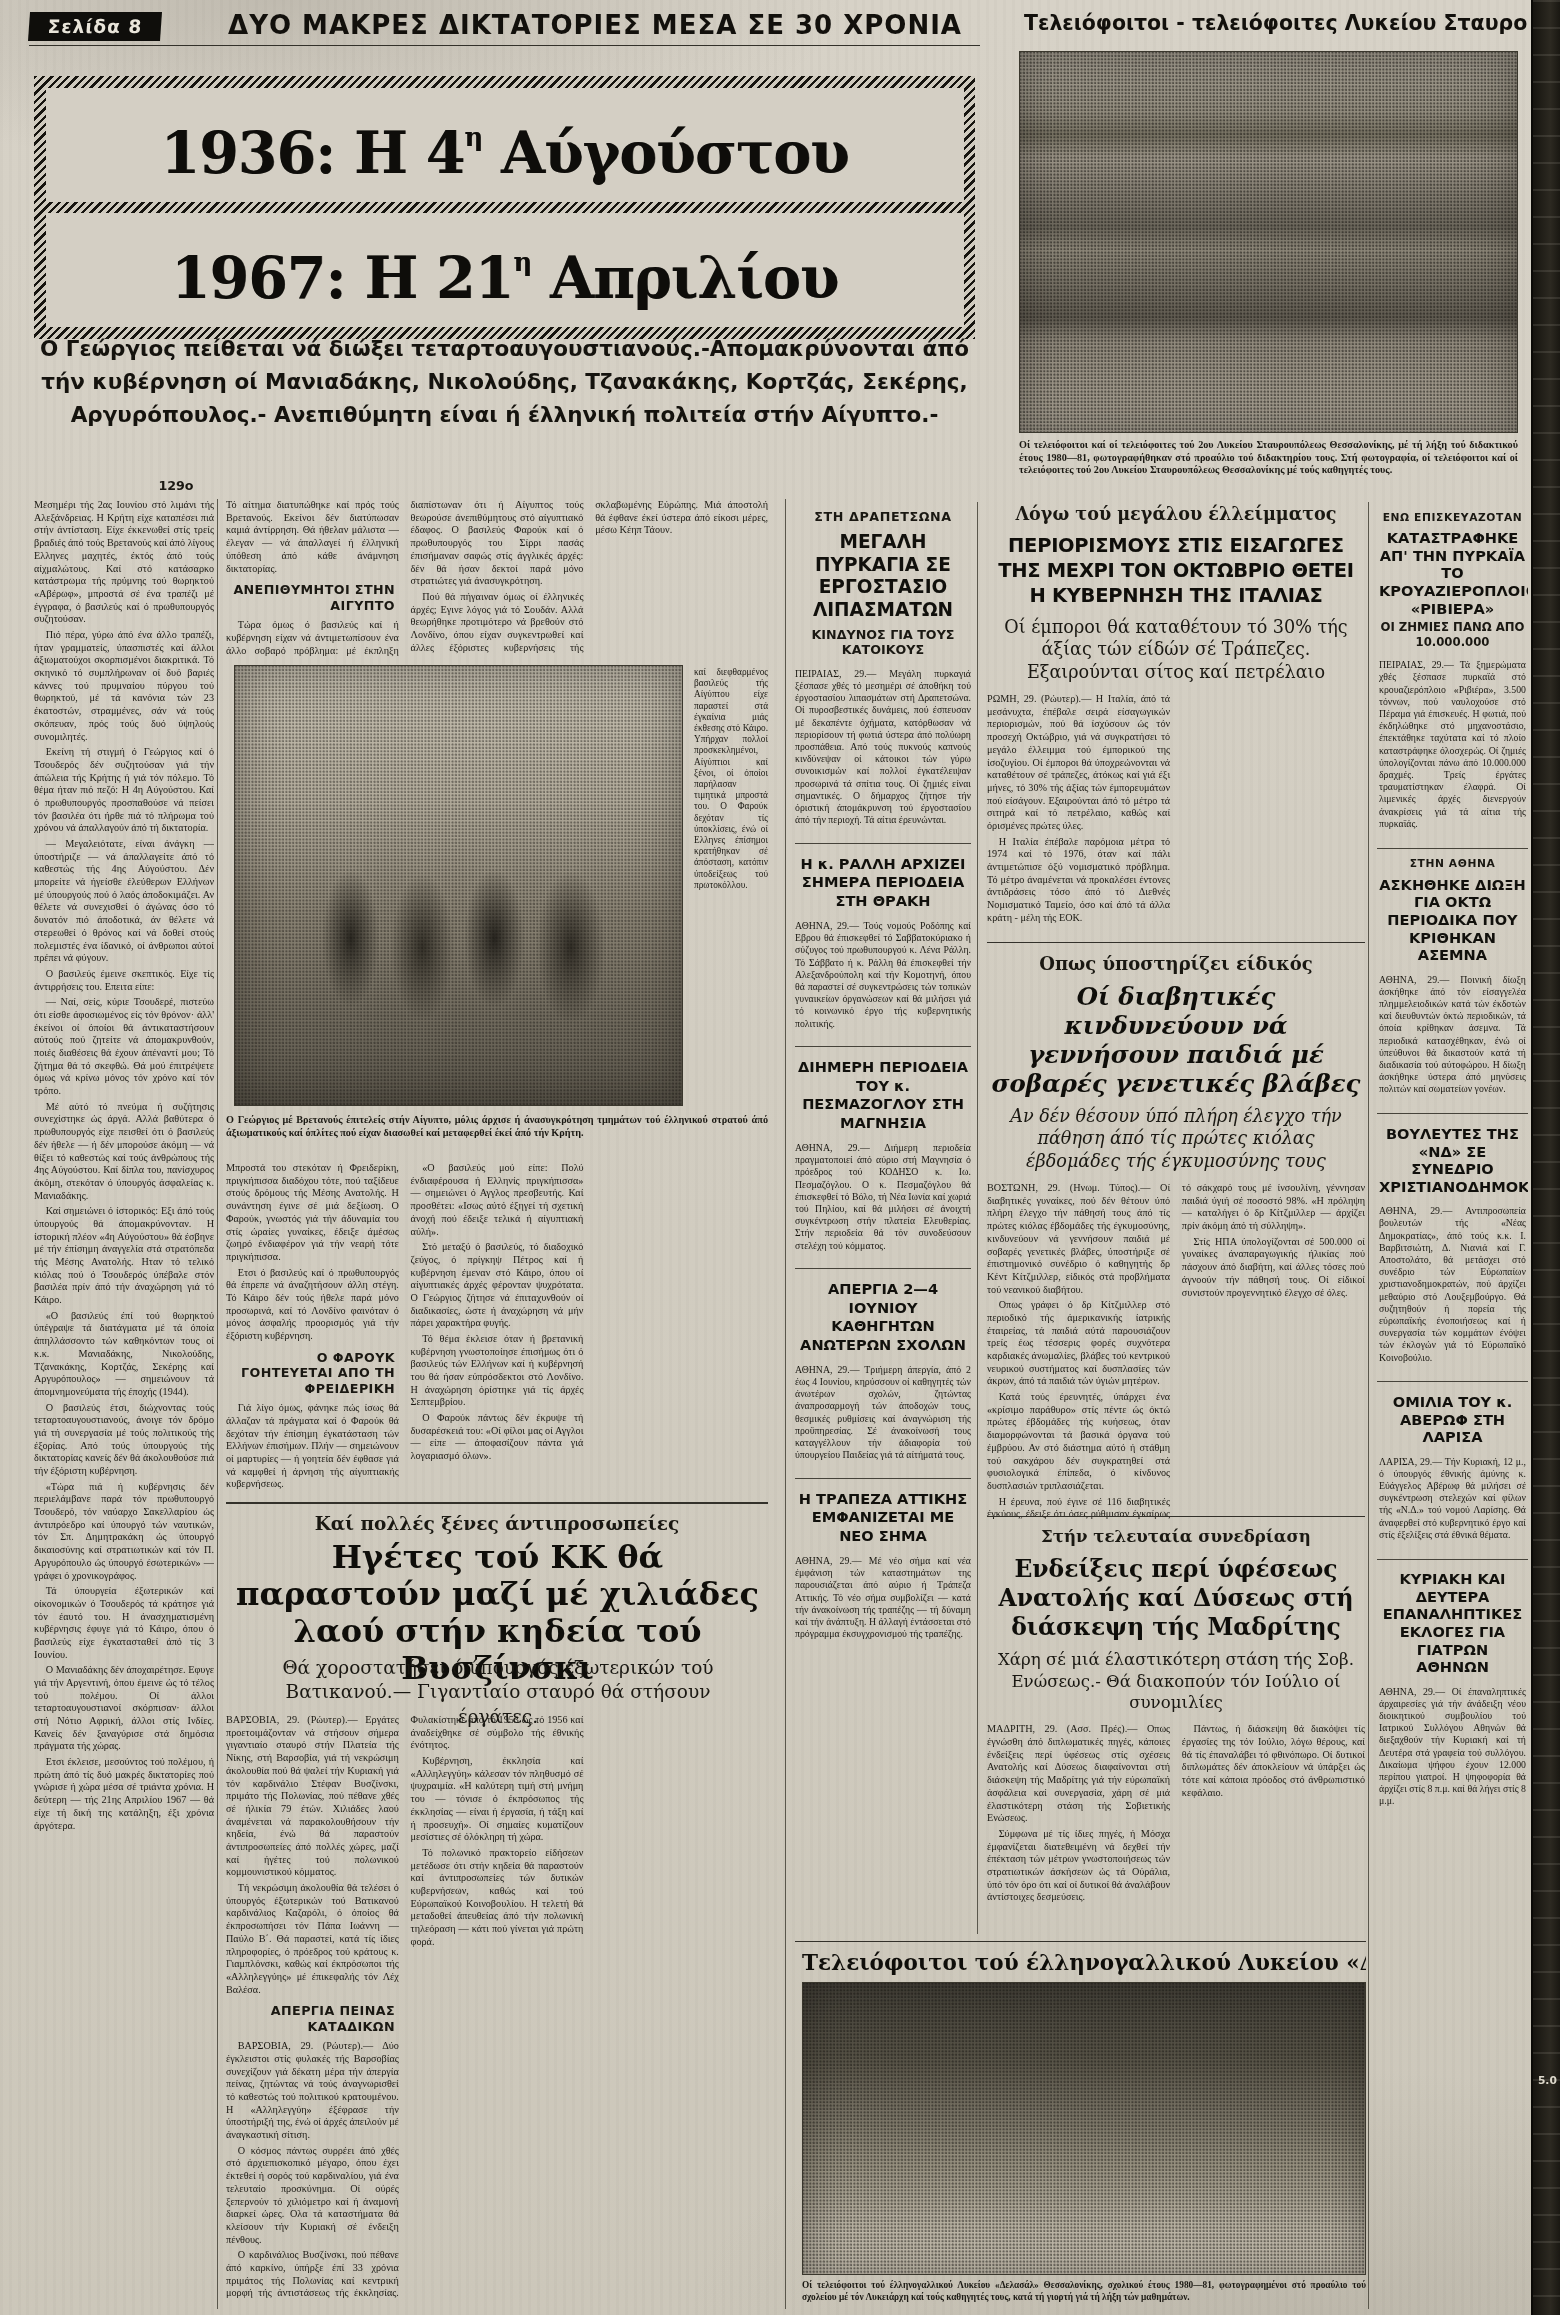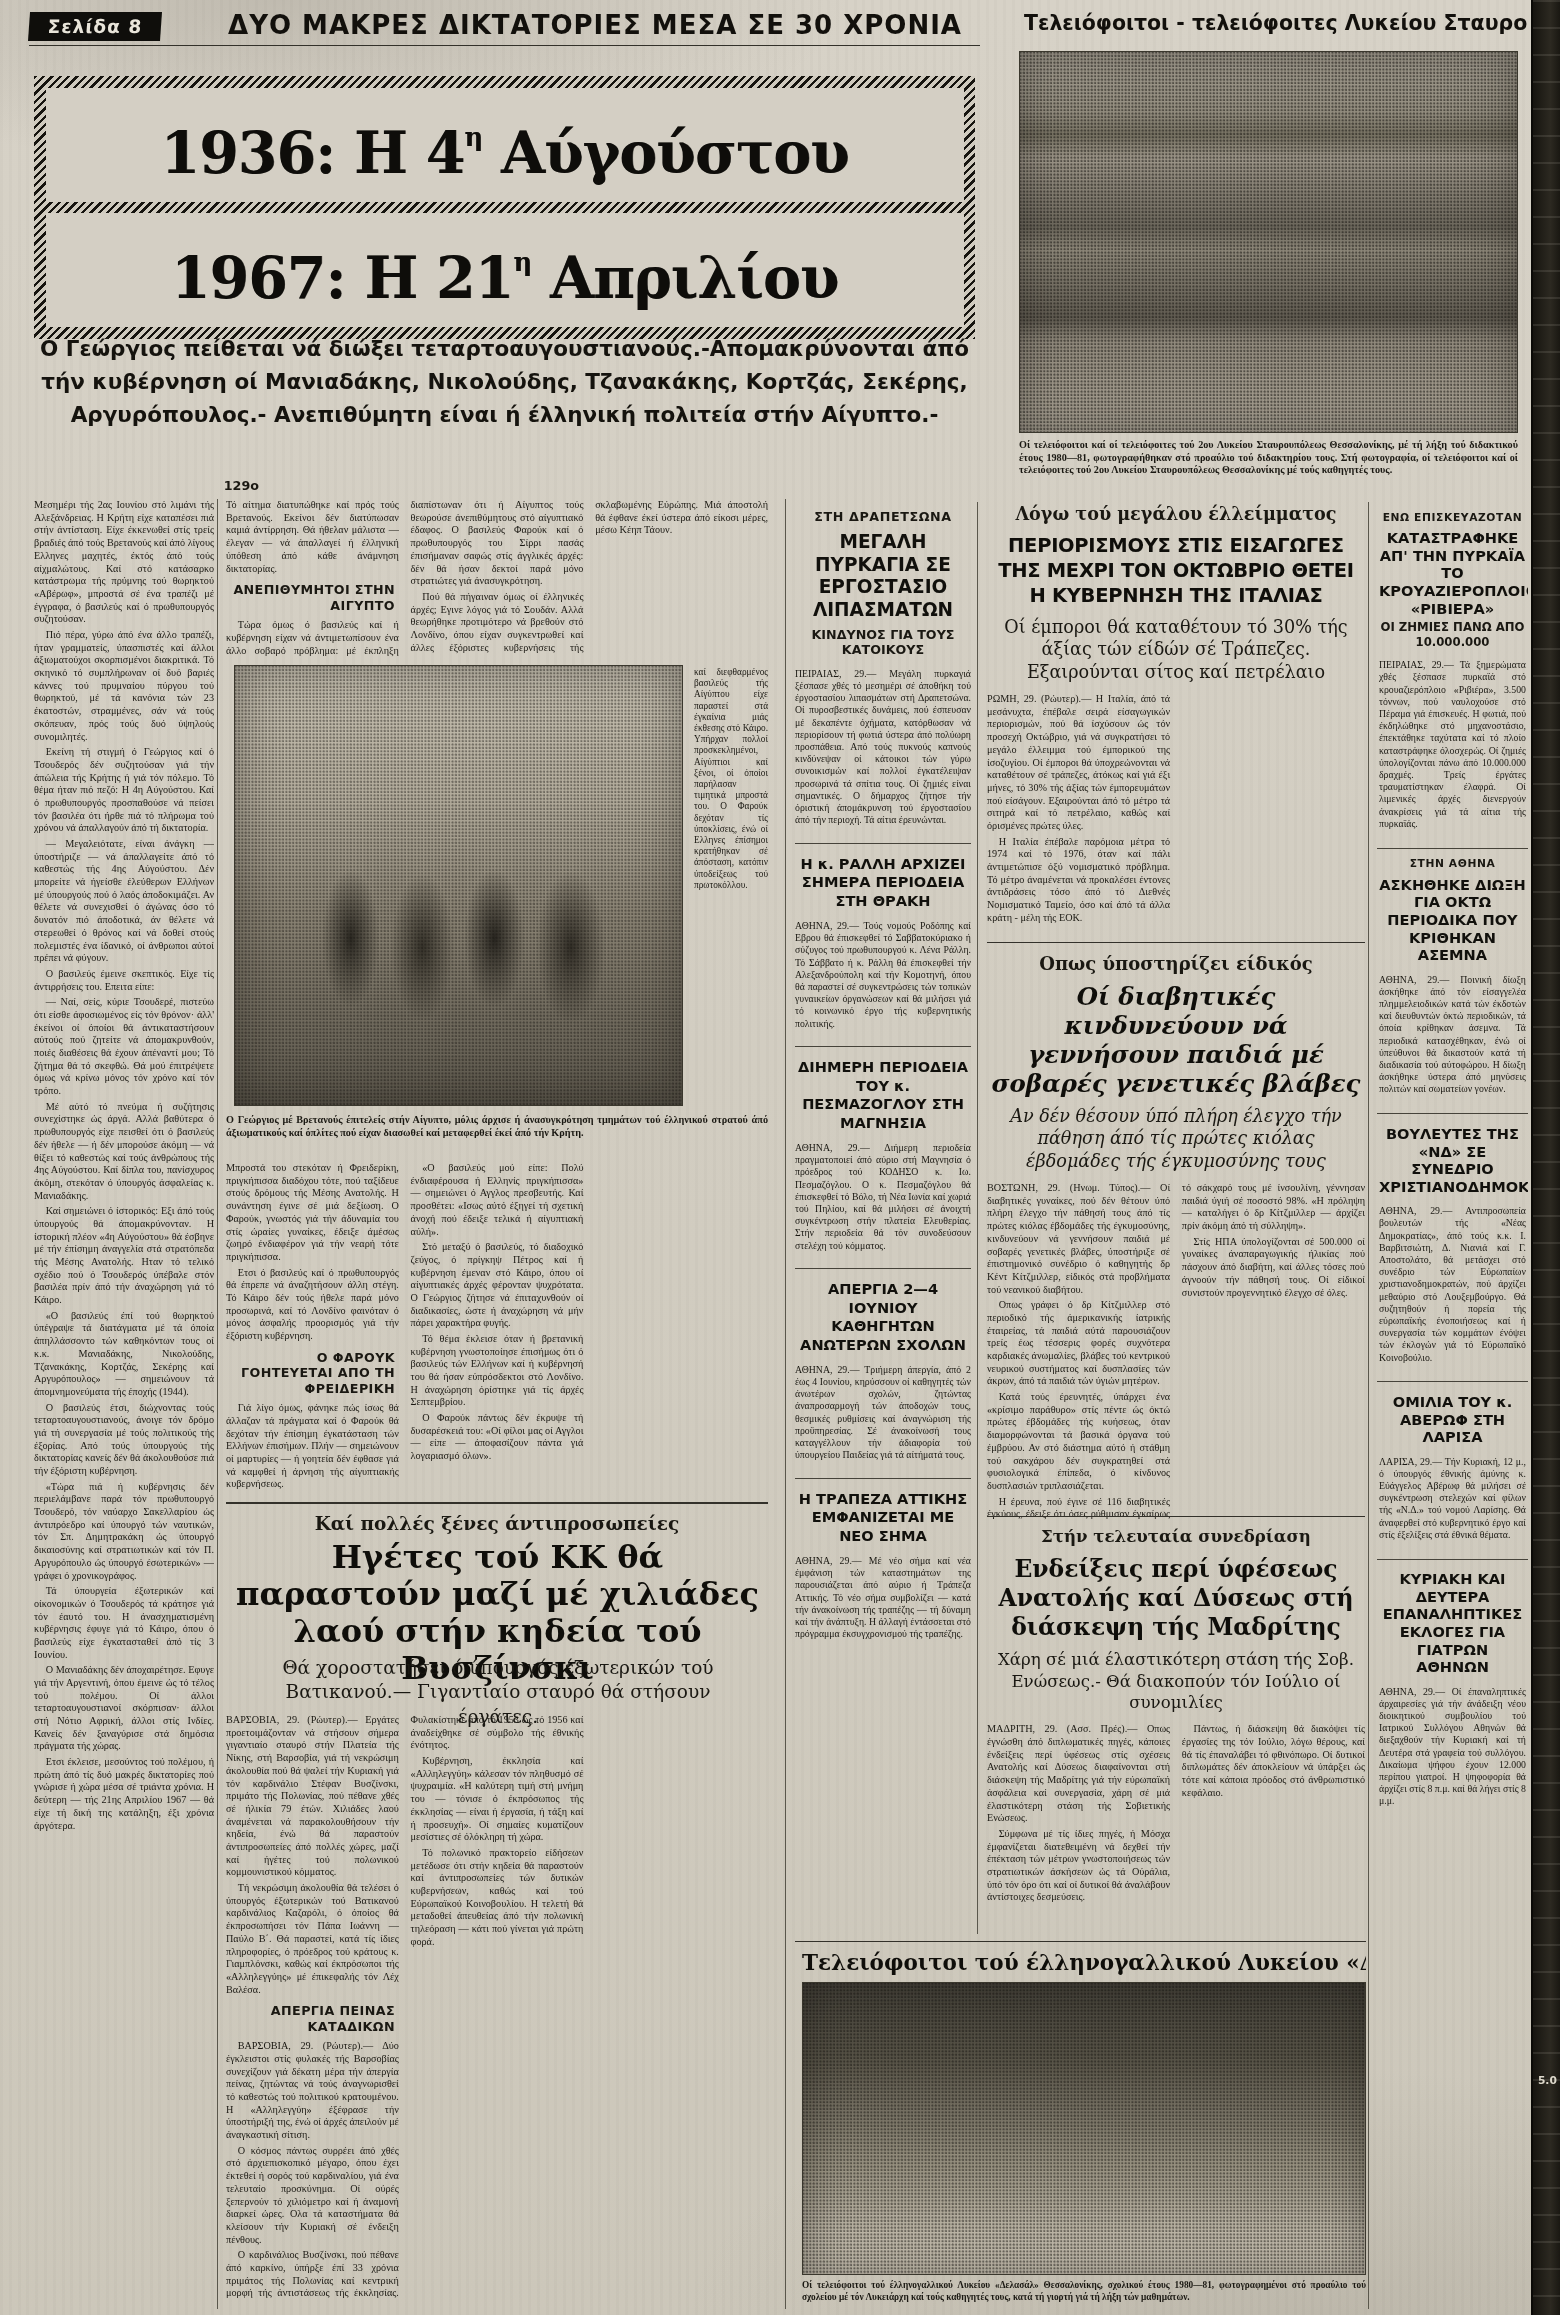--- a/index.html
+++ b/index.html
@@ -102,31 +102,31 @@
     <div class="hlrow"><span>1936: Η 4</span><sup>η</sup><span> Αύγούστου</span></div>
     <div class="hlrow"><span>1967: Η 21</span><sup>η</sup><span> Απριλίου</span></div>
   </div>
 
   <div class="abs" style="left:34px;top:332px;width:941px;">
     <div class="deckline">Ο Γεώργιος πείθεται νά διώξει τεταρτοαυγουστιανούς.-Απομακρύνονται άπό</div>
     <div class="deckline">τήν κυβέρνηση οί Μανιαδάκης, Νικολούδης, Τζανακάκης, Κορτζάς, Σεκέρης,</div>
     <div class="deckline">Αργυρόπουλος.- Ανεπιθύμητη είναι ή έλληνική πολιτεία στήν Αίγυπτο.-</div>
   </div>
 
-  <div class="abs series" style="left:93px;top:478px;width:166px;text-align:right;">129ο</div>
+  <div class="abs series" style="left:93px;top:478px;width:166px;">129ο</div>
 
   <div class="abs body" style="left:34px;top:499px;width:180px;height:1802px;">
     <p>Μεσημέρι τής 2ας Ιουνίου στό λιμάνι τής Αλεξάνδρειας. Η Κρήτη είχε καταπέσει πιά στήν άντίσταση. Είχε έκκενωθεί στίς τρείς βραδιές άπό τούς Βρετανούς καί άπό λίγους Ελληνες μαχητές, έκτός άπό τούς αίχμαλώτους. Καί στό κατάσαρκο κατάστρωμα τής πρύμνης τού θωρηκτού «Αβέρωφ», μπροστά σέ ένα τραπέζι μέ έγγραφα, ό βασιλεύς καί ό πρωθυπουργός συζητούσαν.</p>
     <p>Πιό πέρα, γύρω άπό ένα άλλο τραπέζι, ήταν γραμματείς, ύπασπιστές καί άλλοι άξιωματούχοι σκορπισμένοι διακριτικά. Τό σκηνικό τό συμπλήρωναν οί δυό βαριές κάννες τού πρυμναίου πύργου τού θωρηκτού, μέ τά κανόνια τών 23 έκατοστών, στραμμένες, σάν νά τούς σκόπευαν, πρός τούς δυό ύψηλούς συνομιλητές.</p>
     <p>Εκείνη τή στιγμή ό Γεώργιος καί ό Τσουδερός δέν συζητούσαν γιά τήν άπώλεια τής Κρήτης ή γιά τόν πόλεμο. Τό θέμα ήταν πιό πεζό: Η 4η Αύγούστου. Καί ό πρωθυπουργός προσπαθούσε νά πείσει τόν βασιλέα ότι ήρθε πιά τό πλήρωμα τού χρόνου νά άπαλλαγούν άπό τή δικτατορία.</p>
     <p>— Μεγαλειότατε, είναι άνάγκη — ύποστήριζε — νά άπαλλαγείτε άπό τό καθεστώς τής 4ης Αύγούστου. Δέν μπορείτε νά ήγείσθε έλεύθερων Ελλήνων μέ ύπουργούς πού ό λαός άποδοκιμάζει. Αν θέλετε νά συνεχισθεί ό άγώνας όσο τό δυνατόν πιό άποδοτικά, άν θέλετε νά στερεωθεί ό θρόνος καί νά δοθεί στούς πολεμιστές ένα ίδανικό, οί άνθρωποι αύτοί πρέπει νά φύγουν.</p>
     <p>Ο βασιλεύς έμεινε σκεπτικός. Είχε τίς άντιρρήσεις του. Επειτα είπε:</p>
     <p>— Ναί, σείς, κύριε Τσουδερέ, πιστεύω ότι είσθε άφοσιωμένος είς τόν θρόνον· άλλ' έκείνοι οί όποίοι θά άντικαταστήσουν αύτούς πού ζητείτε νά άπομακρυνθούν, ποιές διαθέσεις θά έχουν άπέναντί μου; Τό ζήτημα θά τό σκεφθώ. Θά μού έπιτρέψετε όμως νά κρίνω μόνος τόν χρόνο καί τόν τρόπο.</p>
     <p>Μέ αύτό τό πνεύμα ή συζήτησις συνεχίστηκε ώς άργά. Αλλά βαθύτερα ό πρωθυπουργός είχε πεισθεί ότι ό βασιλεύς δέν ήθελε — ή δέν μπορούσε άκόμη — νά θίξει τό καθεστώς καί τούς άνθρώπους τής 4ης Αύγούστου. Καί δίπλα του, πανίσχυρος άκόμη, στεκόταν ό ύπουργός άσφαλείας κ. Μανιαδάκης.</p>
-    <p>Καί σημειώνει ό ίστορικός: Εξι άπό τούς ύπουργούς θά άπομακρύνονταν. Η ίστορική πλέον «4η Αύγούστου» θά έσβηνε μέ τήν έπίσημη άναγγελία στά στρατόπεδα τής Μέσης Ανατολής. Ηταν τό τελικό σχέδιο πού ό Τσουδερός ύπέβαλε στόν βασιλέα πρίν άπό τήν άναχώρηση γιά τό Κάιρο.</p>
+    <p>Καί σημειώνει ό ίστορικός: Εξι άπό τούς ύπουργούς θά άπομακρύνονταν. Η ίστορική πλέον «4η Αύγούστου» θά έσβηνε μέ τήν έπίσημη άναγγελία στά στρατόπεδα τής Μέσης Ανατολής. Ηταν τό τελικό κιόλας πού ό Τσουδερός ύπέβαλε στόν βασιλέα πρίν άπό τήν άναχώρηση γιά τό Κάιρο.</p>
     <p>«Ο βασιλεύς έπί τού θωρηκτού ύπέγραψε τά διατάγματα μέ τά όποία άπηλλάσσοντο τών καθηκόντων τους οί κ.κ. Μανιαδάκης, Νικολούδης, Τζανακάκης, Κορτζάς, Σεκέρης καί Αργυρόπουλος» — σημειώνουν τά άπομνημονεύματα τής έποχής (1944).</p>
     <p>Ο βασιλεύς έτσι, διώχνοντας τούς τεταρτοαυγουστιανούς, άνοιγε τόν δρόμο γιά τή συνεργασία μέ τούς πολιτικούς τής έξορίας. Από τούς ύπουργούς τής δικτατορίας κανείς δέν θά άκολουθούσε πιά τήν έξόριστη κυβέρνηση.</p>
     <p>«Τώρα πιά ή κυβέρνησις δέν περιελάμβανε παρά τόν πρωθυπουργό Τσουδερό, τόν ναύαρχο Σακελλαρίου ώς άντιπρόεδρο καί ύπουργό τών ναυτικών, τόν Σπ. Δημητρακάκη ώς ύπουργό δικαιοσύνης καί στρατιωτικών καί τόν Π. Αργυρόπουλο ώς ύπουργό έσωτερικών» — γράφει ό χρονικογράφος.</p>
     <p>Τά ύπουργεία έξωτερικών καί οίκονομικών ό Τσουδερός τά κράτησε γιά τόν έαυτό του. Η άνασχηματισμένη κυβέρνησις έφυγε γιά τό Κάιρο, όπου ό βασιλεύς είχε έγκατασταθεί άπό τίς 3 Ιουνίου.</p>
     <p>Ο Μανιαδάκης δέν άποχαιρέτησε. Εφυγε γιά τήν Αργεντινή, όπου έμεινε ώς τό τέλος τού πολέμου. Οί άλλοι τεταρτοαυγουστιανοί σκόρπισαν· άλλοι στή Νότιο Αφρική, άλλοι στίς Ινδίες. Κανείς δέν ξαναγύρισε στά δημόσια πράγματα τής χώρας.</p>
     <p>Ετσι έκλεισε, μεσούντος τού πολέμου, ή πρώτη άπό τίς δυό μακρές δικτατορίες πού γνώρισε ή χώρα μέσα σέ τριάντα χρόνια. Η δεύτερη — τής 21ης Απριλίου 1967 — θά είχε τή δική της κατάληξη, έξι χρόνια άργότερα.</p>
   </div>
 
   <div class="abs body cols3" style="left:226px;top:499px;width:542px;height:162px;">
     <p>Τό αίτημα διατυπώθηκε καί πρός τούς Βρετανούς. Εκείνοι δέν διατύπωσαν καμιά άντίρρηση. Θά ήθελαν μάλιστα — έλεγαν — νά άπαλλαγεί ή έλληνική ύπόθεση άπό κάθε άνάμνηση δικτατορίας.</p>

